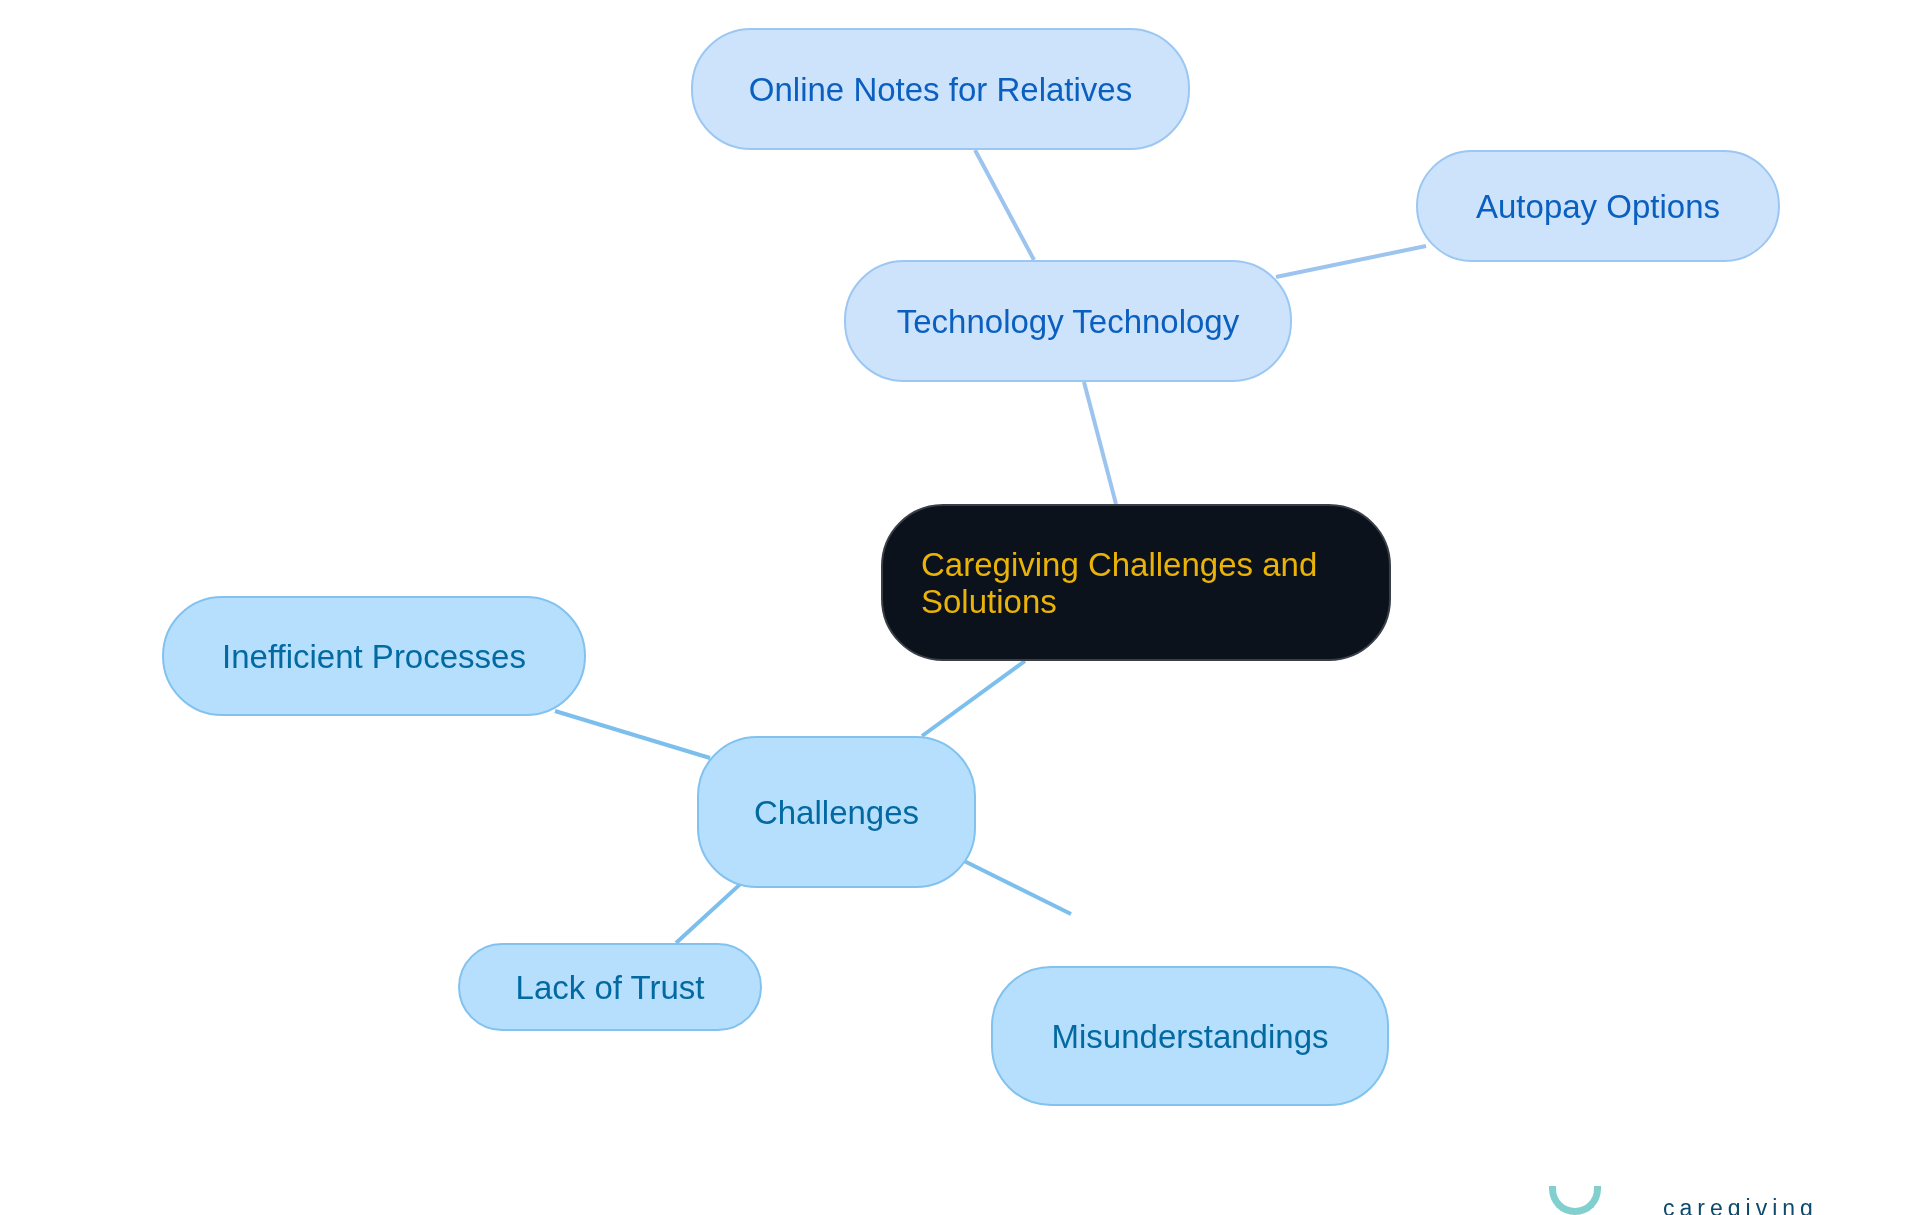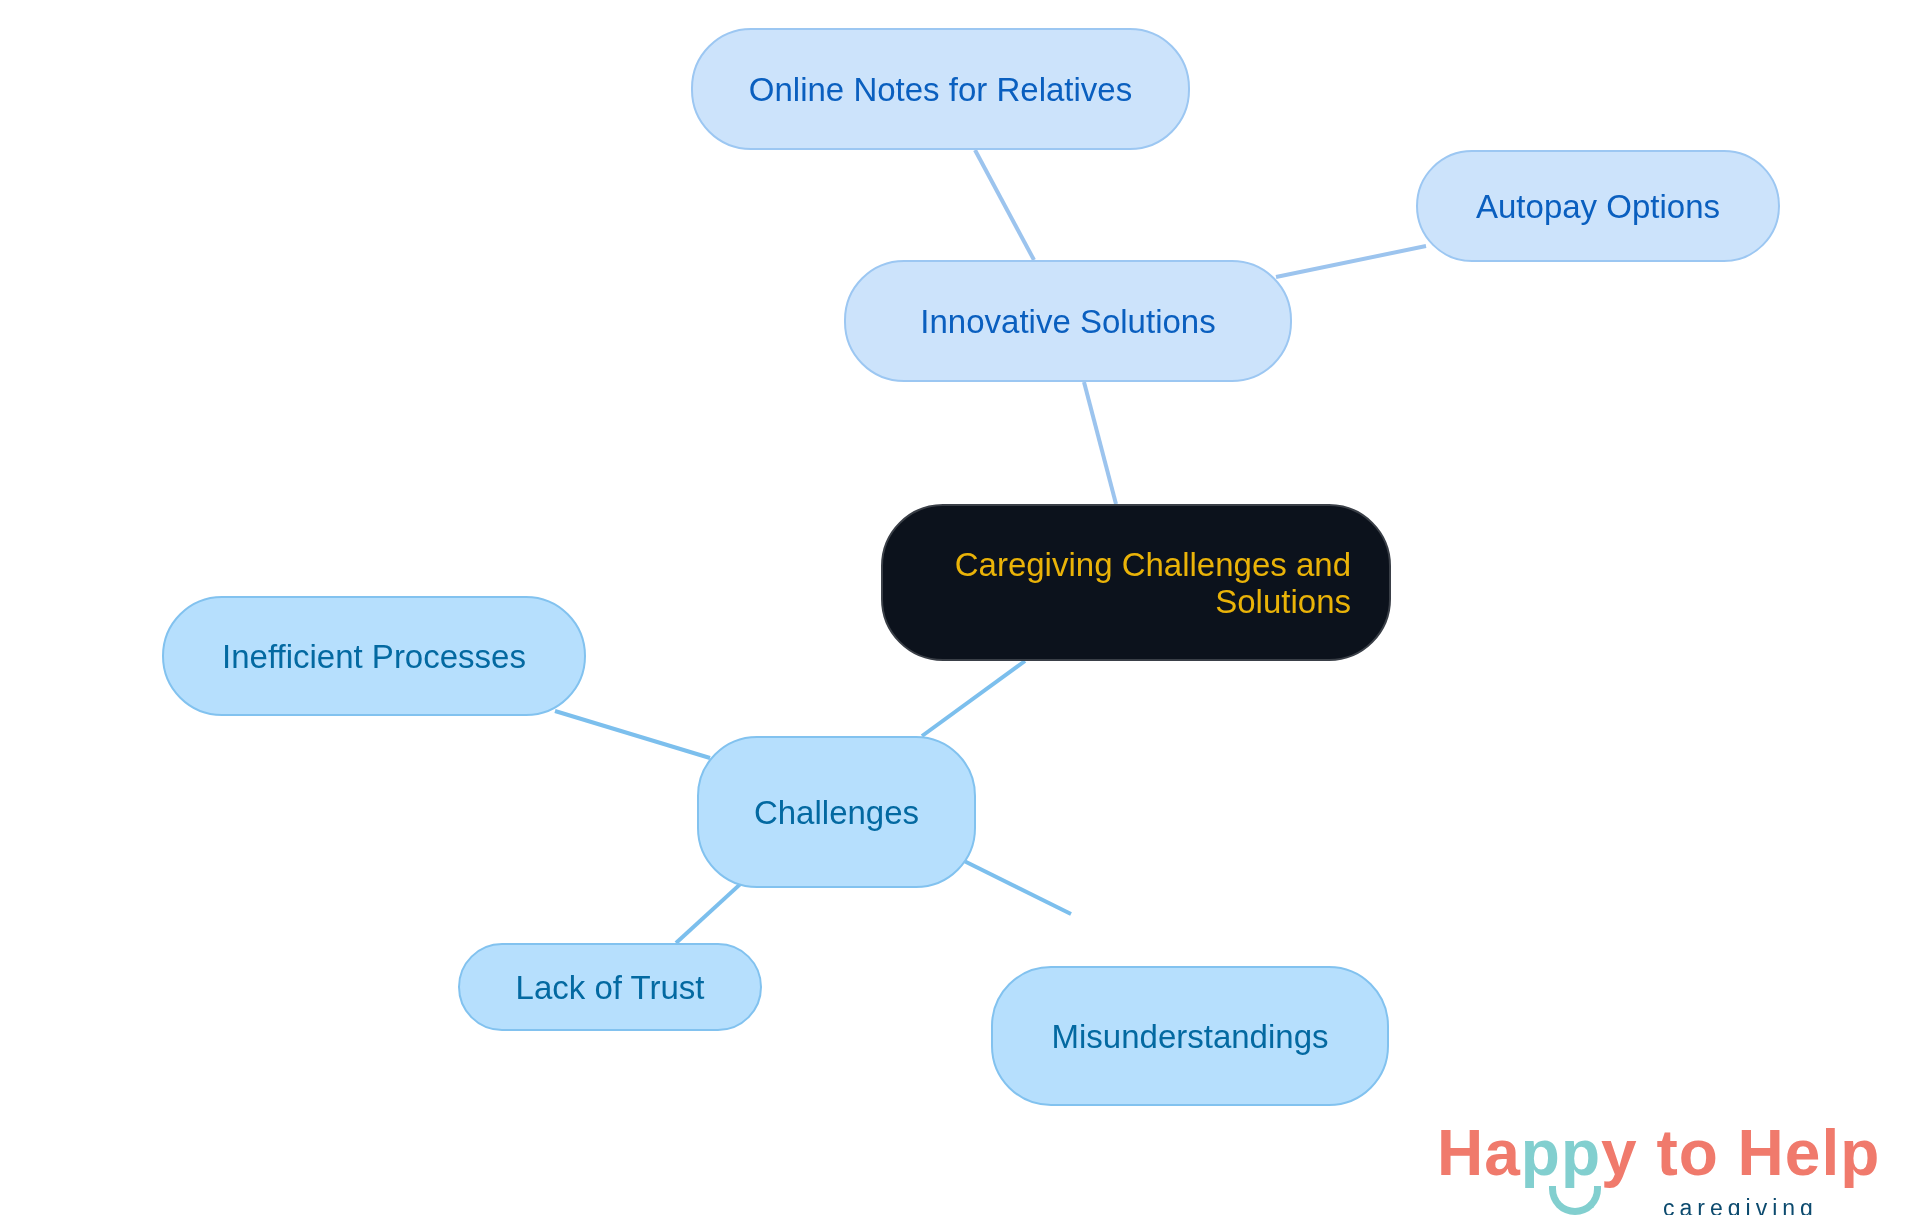--- a/index.html
+++ b/index.html
@@ -1,20 +1,20 @@
 <!DOCTYPE html>
 <html><head>
 <meta charset="utf-8">
 <style>
   html, body { margin:0; padding:0; background:#ffffff; }
   body { width:1920px; height:1215px; position:relative; overflow:hidden;
          font-family:"Liberation Sans", "DejaVu Sans", sans-serif; }
   svg.edges { position:absolute; left:0; top:0; width:1920px; height:1215px; }
   .node { position:absolute; box-sizing:border-box; display:flex; align-items:center;
-          justify-content:center; text-align:right; border-radius:60px; font-size:33px;
+          justify-content:center; text-align:left; border-radius:60px; font-size:33px;
           line-height:37px; padding:0 30px; }
   .node.blue1 { background:#cce3fb; border:2px solid #9cc7f2; color:#0a5fbf; }
   .node.blue2 { background:#b6dffd; border:2px solid #82c2ef; color:#0369a1; }
   .node.root { background:#0c121c; border:2px solid #3a3f47; color:#eab308; border-radius:62px; }
   .logo { position:absolute; left:1437px; top:1118px; width:460px; height:97px; }
   .logo .main { position:absolute; left:0; top:0; font-size:64px; font-weight:bold;
                 letter-spacing:1px; white-space:nowrap; line-height:70px; }
   .logo .coral { color:#f07a6c; }
   .logo .teal { color:#82cfcf; }
   .logo .sub { position:absolute; left:226px; top:62px; font-size:23px; color:#0c4a6e;
@@ -33,21 +33,21 @@
   <line x1="710" y1="758" x2="555" y2="711" stroke="#7cbfed" stroke-width="4"></line>
   <line x1="771" y1="856" x2="676" y2="943" stroke="#7cbfed" stroke-width="4"></line>
   <line x1="944" y1="851" x2="1071" y2="914" stroke="#7cbfed" stroke-width="4"></line>
 </svg>
 
 <div class="node root" style="left:881px; top:504px; width:510px; height:157px;">
   <span style="max-width:430px;">Caregiving Challenges and Solutions</span>
 </div>
 
 <div class="node blue1" style="left:844px; top:260px; width:448px; height:122px;">
-  <span>Innovative Solutions</span>
+  <span>Technology Technology</span>
 </div>
 
 <div class="node blue1" style="left:691px; top:28px; width:499px; height:122px;">
   <span>Online Notes for Relatives</span>
 </div>
 
 <div class="node blue1" style="left:1416px; top:150px; width:364px; height:112px;">
   <span>Autopay Options</span>
 </div>
 
@@ -61,18 +61,15 @@
 
 <div class="node blue2" style="left:458px; top:943px; width:304px; height:88px;">
   <span>Lack of Trust</span>
 </div>
 
 <div class="node blue2" style="left:991px; top:966px; width:398px; height:140px;">
   <span>Misunderstandings</span>
 </div>
 
 <div class="logo">
-  <div class="main">
-    <span class="coral">Ha</span><span class="teal">pp</span><span class="coral">y to Help</span>
-  </div>
   <div class="smile"></div>
   <div class="sub">caregiving</div>
 </div>
 
 </body></html>

